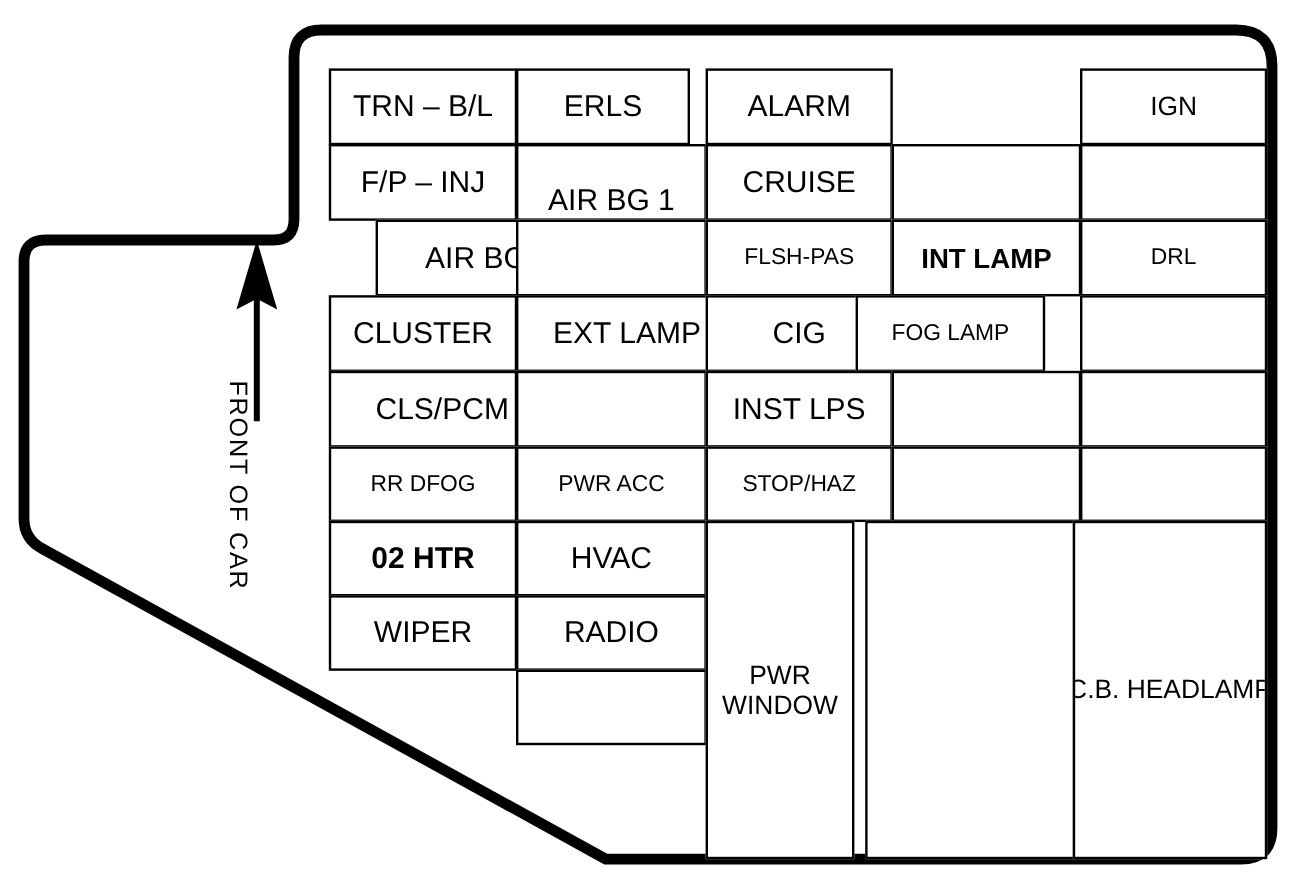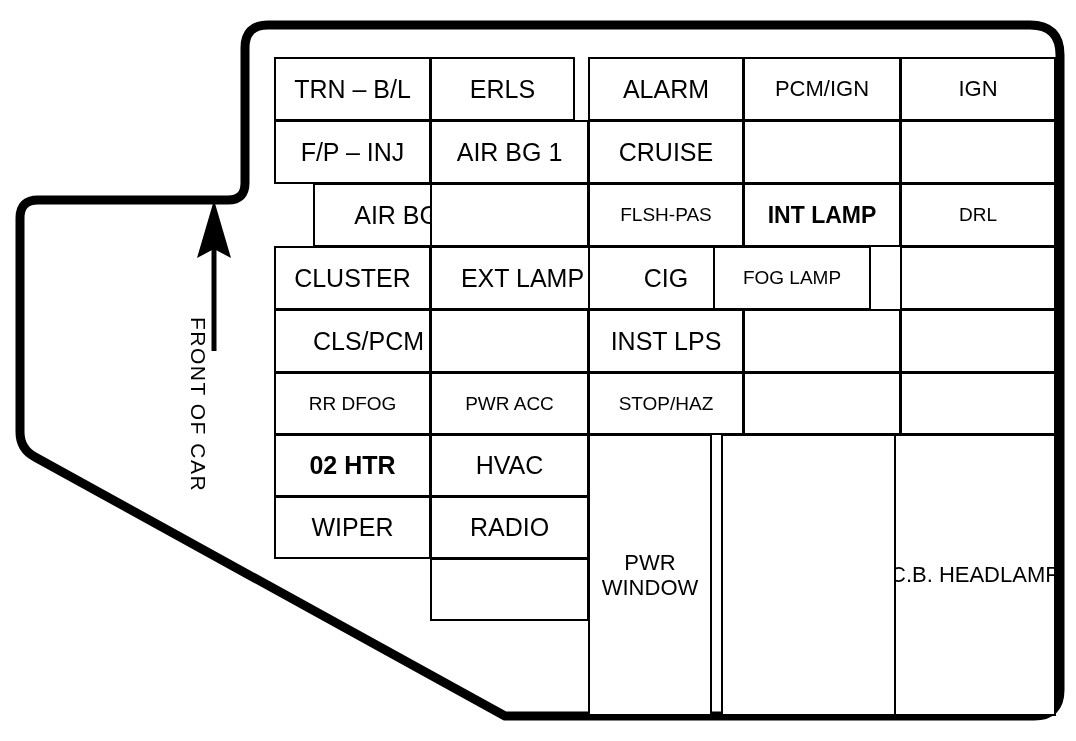--- a/index.html
+++ b/index.html
@@ -103,31 +103,28 @@
 
   <div class="cell" style="left:274px; top:57px; width:157px; height:64px;">
     <span class="txt sz-lg">TRN – B/L</span>
   </div>
   <div class="cell" style="left:430px; top:57px; width:145px; height:64px;">
     <span class="txt sz-lg">ERLS</span>
   </div>
   <div class="cell" style="left:588px; top:57px; width:156px; height:64px;">
     <span class="txt sz-lg">ALARM</span>
   </div>
-  <div class="cell" style="left:743px; top:57px; width:158px; height:64px;">
-    <span class="txt sz-md">PCM/IGN</span>
-  </div>
   <div class="cell" style="left:900px; top:57px; width:156px; height:64px;">
     <span class="txt sz-md">IGN</span>
   </div>
 
   <div class="cell" style="left:274px; top:120px; width:157px; height:64px;">
     <span class="txt sz-lg">F/P – INJ</span>
   </div>
-  <div class="cell" style="left:430px; top:120px; width:159px; height:64px;">
+  <div class="cell" style="left:430px; top:120px; width:159px; height:64px;align-items:flex-end;">
     <span class="txt sz-lg">AIR BG  1</span>
   </div>
   <div class="cell" style="left:588px; top:120px; width:156px; height:64px;">
     <span class="txt sz-lg">CRUISE</span>
   </div>
   <div class="cell" style="left:743px; top:120px; width:158px; height:64px;">
     <span class="txt sz-md"></span>
   </div>
   <div class="cell" style="left:900px; top:120px; width:156px; height:64px;">
     <span class="txt sz-md"></span>

